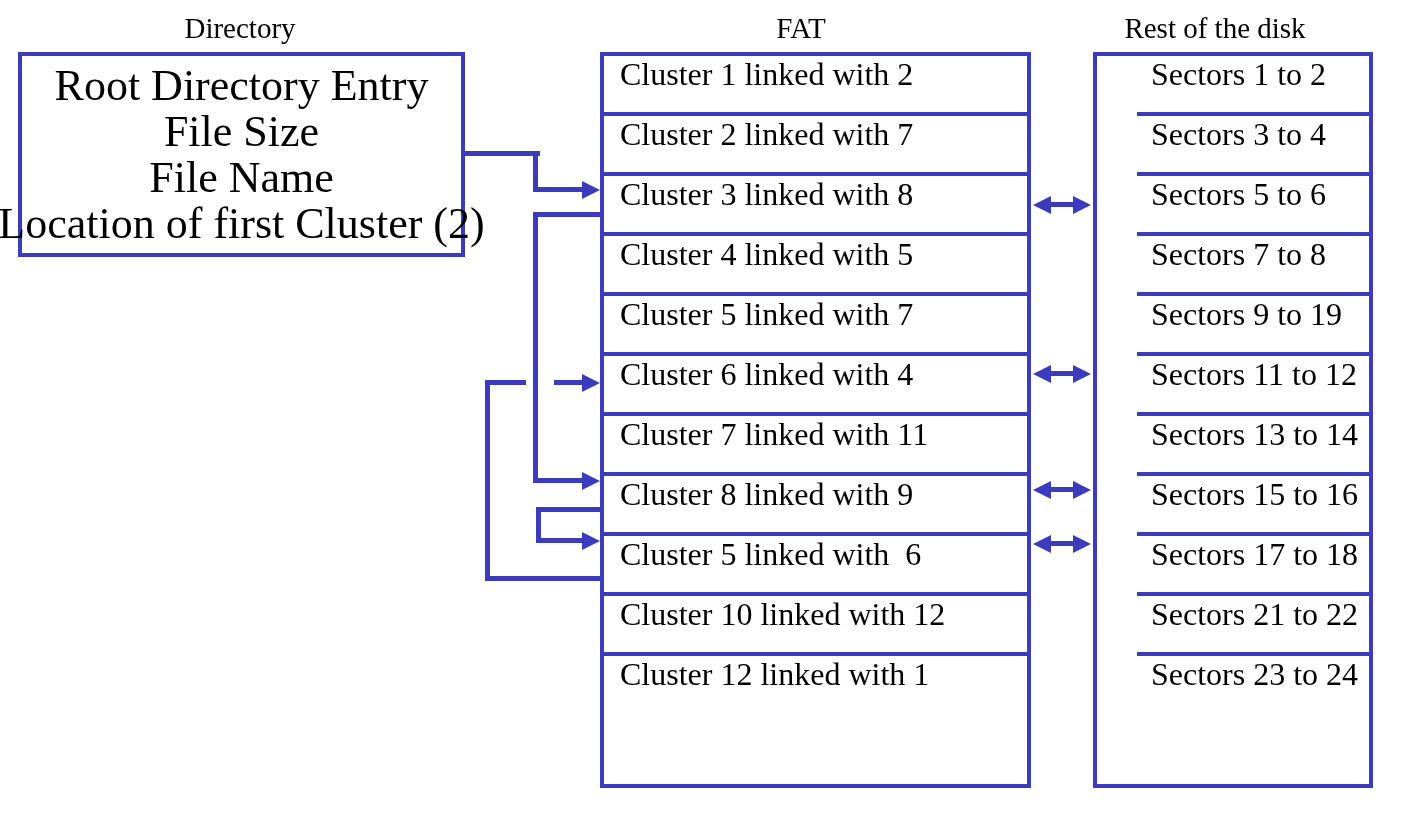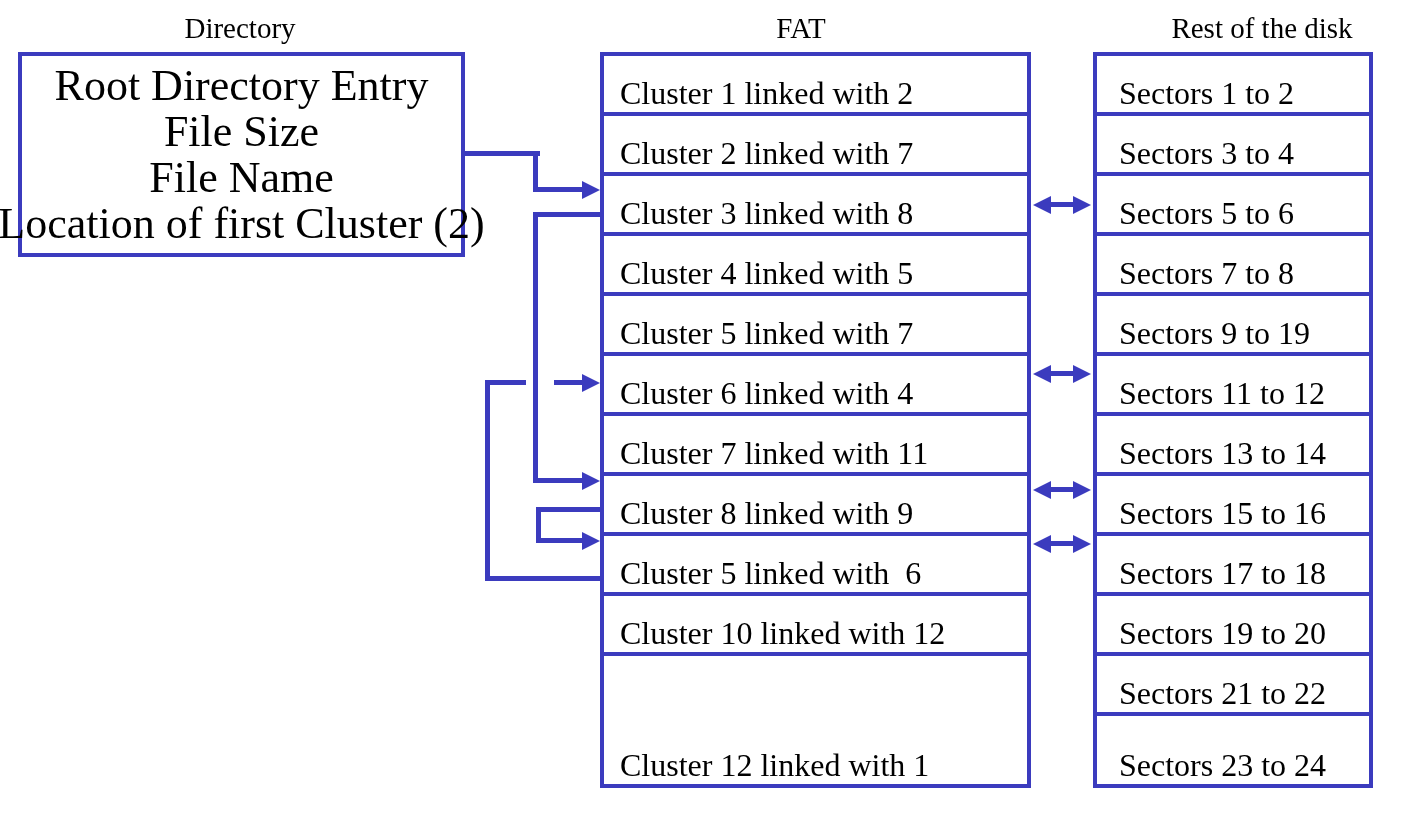--- a/index.html
+++ b/index.html
@@ -23,42 +23,42 @@
   .dir-box{
     left:18px;top:52px;width:447px;height:205px;
     display:flex;flex-direction:column;justify-content:center;align-items:center;
   }
   .dir-line{font-size:44px;line-height:46px;white-space:pre;text-align:center;}
   .table-box{display:flex;flex-direction:column;}
   .fat-box{left:600px;top:52px;width:431px;height:736px;}
   .disk-box{left:1093px;top:52px;width:280px;height:736px;}
   .row{
     box-sizing:border-box;height:60px;border-bottom:4px solid var(--line);
-    display:flex;align-items:flex-end;flex:0 0 auto;
+    display:flex;align-items:flex-start;flex:0 0 auto;
   }
   .row:last-child{border-bottom:none;flex:1 1 auto;}
   .fat-box .row{padding-left:16px;}
-  .disk-box .row{padding-left:22px;}
+  .disk-box .row{padding-left:14px;margin-left:40px;}
   .row-label{font-size:32px;white-space:pre;}
   
   .hline,.vline{position:absolute;background:var(--line);}
   .hline{height:5px;}
   .vline{width:5px;}
   .ah{position:absolute;width:0;height:0;border-top:9px solid transparent;border-bottom:9px solid transparent;}
   .ah-right{border-left:18px solid var(--line);}
   .ah-left{border-right:18px solid var(--line);}
 </style>
 </head>
 <body>
 
 <div class="canvas">
 
   <div class="col-title" style="left:240px;">Directory</div>
   <div class="col-title" style="left:801px;">FAT</div>
-  <div class="col-title" style="left:1262px;">Rest of the disk</div>
+  <div class="col-title" style="left:1215px;">Rest of the disk</div>
 
   <div class="box dir-box">
     <div class="dir-line">Root Directory Entry</div>
     <div class="dir-line">File Size</div>
     <div class="dir-line">File Name</div>
     <div class="dir-line">Location of first Cluster (2)</div>
   </div>
 
   <div class="box table-box fat-box">
       <div class="row">
@@ -118,23 +118,20 @@
       <div class="row">
         <span class="row-label">Sectors 13 to 14</span>
       </div>
       <div class="row">
         <span class="row-label">Sectors 15 to 16</span>
       </div>
       <div class="row">
         <span class="row-label">Sectors 17 to 18</span>
       </div>
       <div class="row">
-        <span class="row-label">Sectors 19 to 20</span>
-      </div>
-      <div class="row">
         <span class="row-label">Sectors 21 to 22</span>
       </div>
       <div class="row">
         <span class="row-label">Sectors 23 to 24</span>
       </div>
     </div>
 
   <div class="hline" style="left:463px;top:151px;width:77px;"></div>
   <div class="vline" style="left:533px;top:151px;height:41px;"></div>
   <div class="hline" style="left:533px;top:187px;width:49px;"></div>

